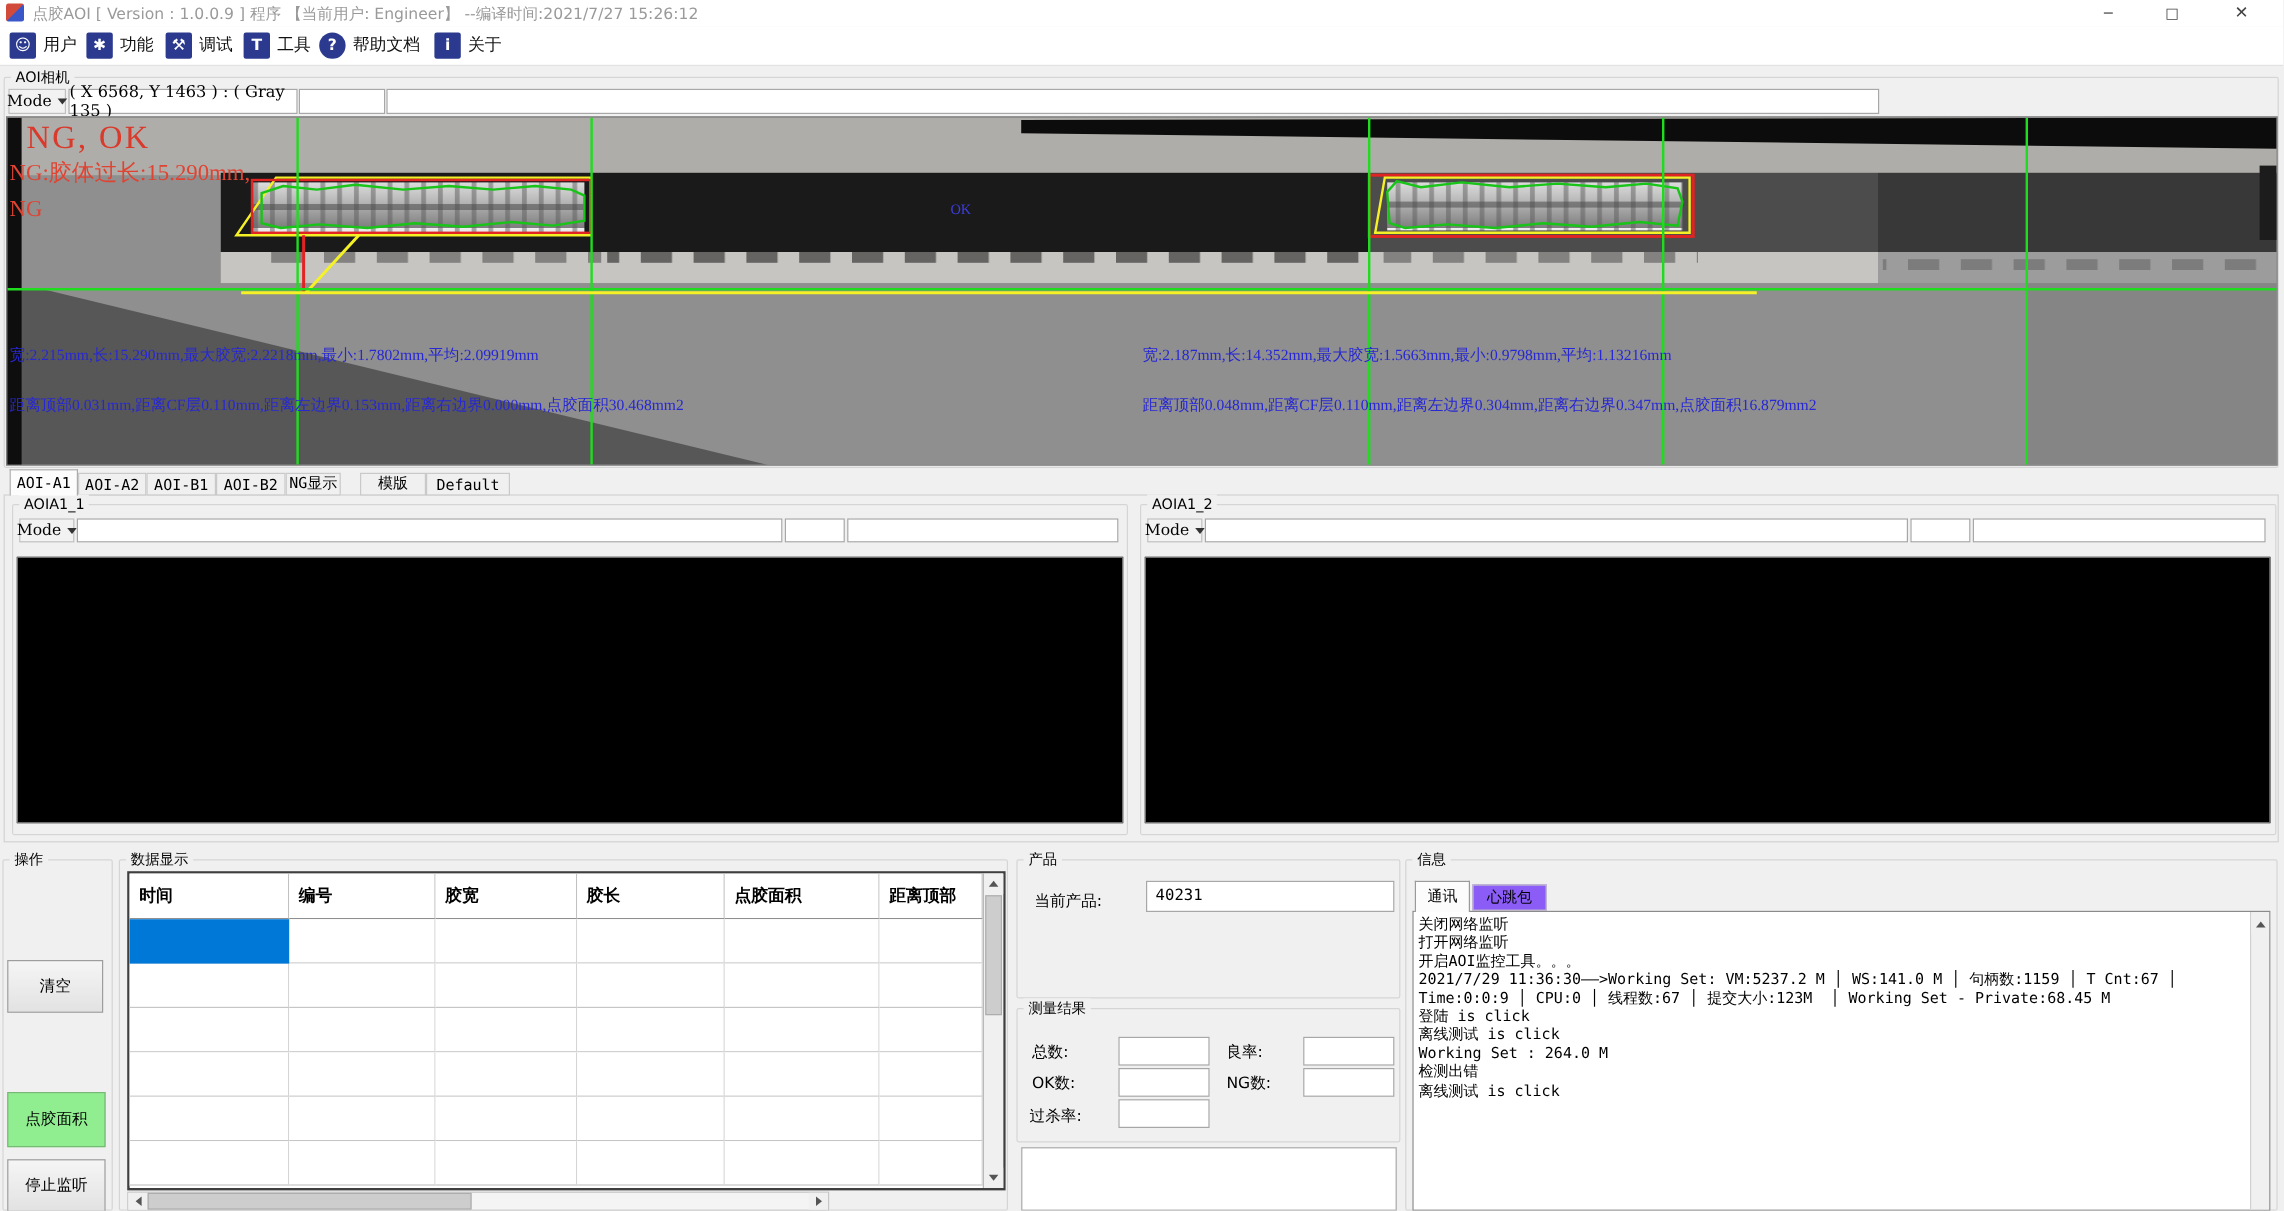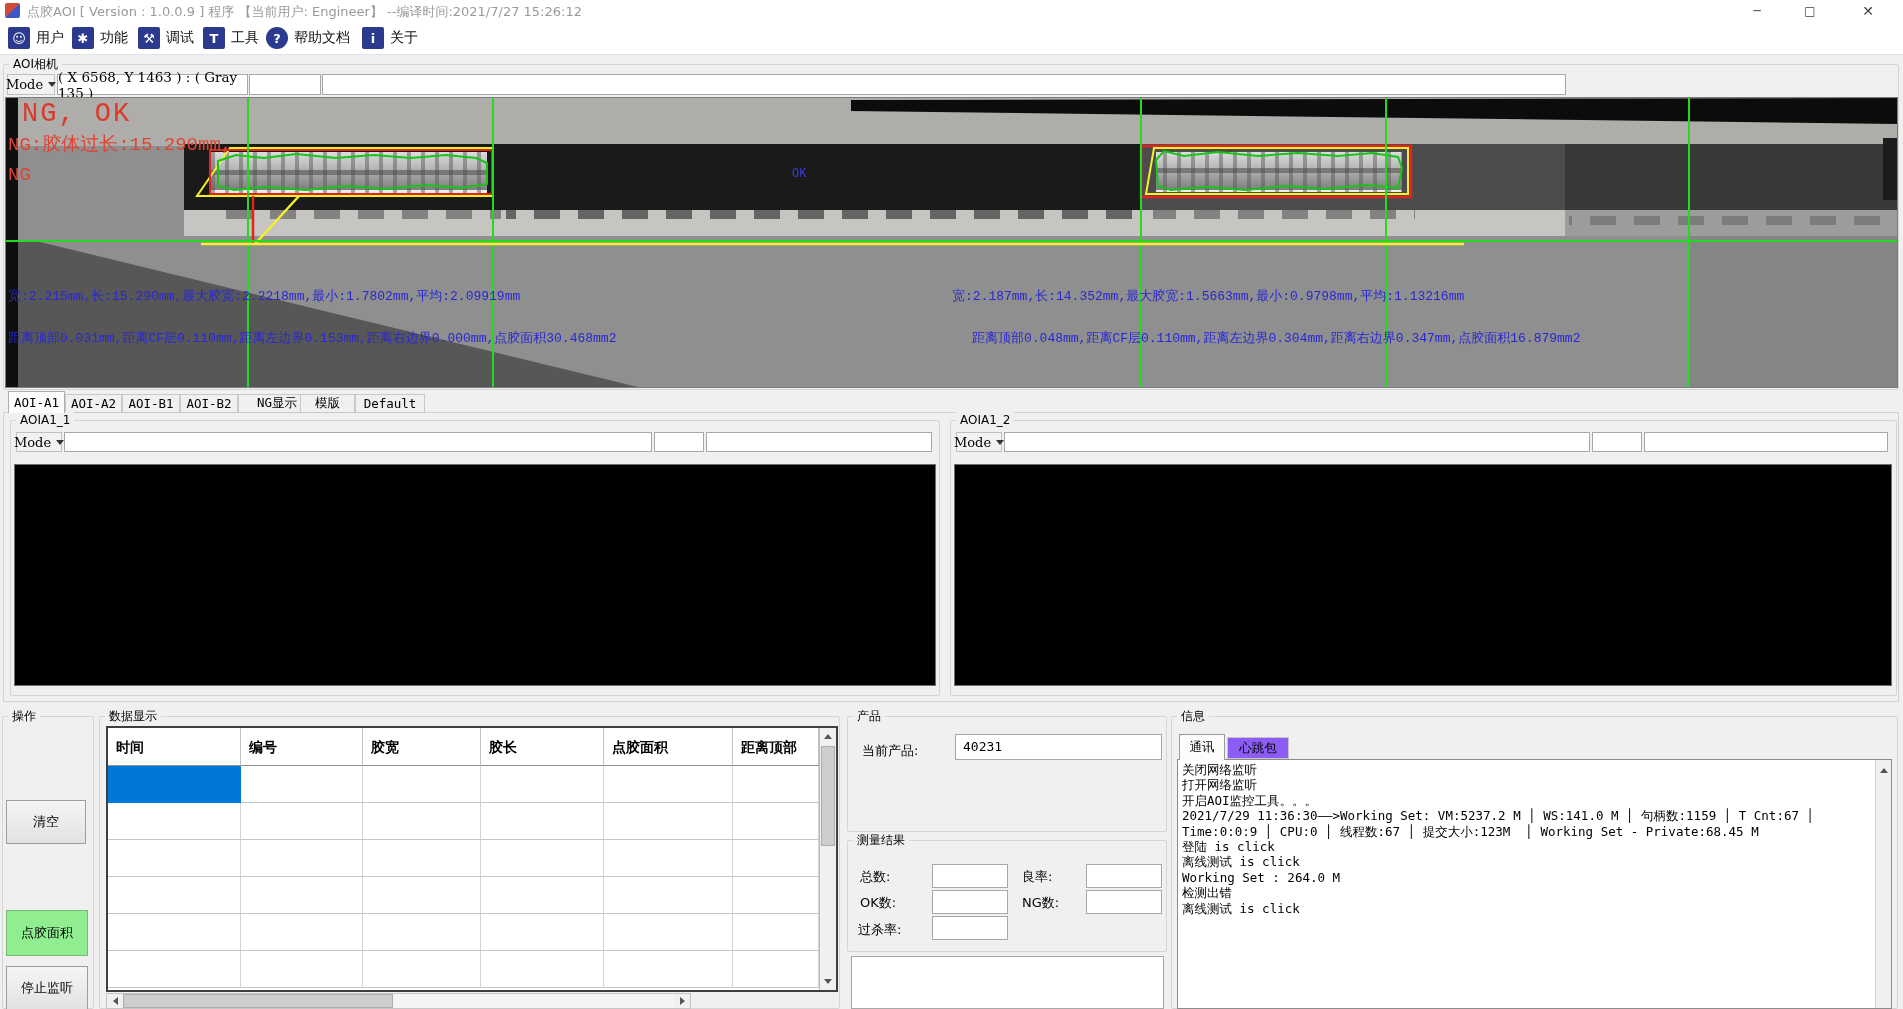--- a/index.html
+++ b/index.html
@@ -29,21 +29,21 @@
              font-family:"DejaVu Serif",serif;font-size:13px;background:#f2f2f2;border:1px solid #c0c0c0;}
   .coord-field {display:flex;align-items:center;justify-content:center;
                 font-family:"DejaVu Serif",serif;font-size:13.5px;}
   .tri-d {width:0;height:0;border-left:4px solid transparent;border-right:4px solid transparent;border-top:5px solid #333;}
   .tri-u {width:0;height:0;border-left:4px solid transparent;border-right:4px solid transparent;border-bottom:5px solid #555;}
   .tri-l {width:0;height:0;border-top:4px solid transparent;border-bottom:4px solid transparent;border-right:5px solid #555;}
   .tri-r {width:0;height:0;border-top:4px solid transparent;border-bottom:4px solid transparent;border-left:5px solid #555;}
 
   
   .cam-image {position:absolute;left:5px;top:97px;width:1893px;height:291px;background:#9a9a9a;overflow:hidden;border:1px solid #7c7c7c;}
-  .ov {position:absolute;font-family:Liberation Mono, monospace;white-space:nowrap;}
+  .ov {position:absolute;font-family:Liberation Serif, serif;white-space:nowrap;}
   .ov-result {left:16px;top:1px;font-size:27px;letter-spacing:2px;color:#d93a2c;}
   .ov-reason {left:2px;top:33px;font-size:19px;color:#df4433;}
   .ov-ng {left:2px;top:66px;font-size:19px;color:#df4433;}
   .ov-ok {left:786px;top:69px;font-size:12px;color:#3d3de0;}
   .ov-stats {font-size:13px;color:#2727d4;}
 
   
   .vtab {position:absolute;top:394px;height:19px;background:#f0f0f0;border:1px solid #c9c9c9;
          display:flex;align-items:center;justify-content:center;
          font-family:"DejaVu Sans Mono",monospace;font-size:12.5px;}
@@ -193,29 +193,29 @@
     <line x1="0" y1="143" x2="1893" y2="143" stroke="#1fdc1f" stroke-width="2"></line>
     <line x1="195" y1="146" x2="1458" y2="146" stroke="#f5f127" stroke-width="2.5"></line>
   </svg>
   <div class="ov ov-result">NG, OK</div>
   <div class="ov ov-reason">NG:胶体过长:15.290mm,</div>
   <div class="ov ov-ng">NG</div>
   <div class="ov ov-ok">OK</div>
   <div class="ov ov-stats" style="left:2px;top:189px;text-align:center;">宽:2.215mm,长:15.290mm,最大胶宽:2.2218mm,最小:1.7802mm,平均:2.09919mm</div>
   <div class="ov ov-stats" style="left:2px;top:231px;">距离顶部0.031mm,距离CF层0.110mm,距离左边界0.153mm,距离右边界0.000mm,点胶面积30.468mm2</div>
   <div class="ov ov-stats" style="left:946px;top:189px;">宽:2.187mm,长:14.352mm,最大胶宽:1.5663mm,最小:0.9798mm,平均:1.13216mm</div>
-  <div class="ov ov-stats" style="left:946px;top:231px;margin-left:20px;">距离顶部0.048mm,距离CF层0.110mm,距离左边界0.304mm,距离右边界0.347mm,点胶面积16.879mm2</div>
+  <div class="ov ov-stats" style="left:946px;top:231px;">距离顶部0.048mm,距离CF层0.110mm,距离左边界0.304mm,距离右边界0.347mm,点胶面积16.879mm2</div>
 </div>
 
 <div class="tabpage"></div>
 <div class="vtab vtab-active" style="left:8px;width:57px;">AOI-A1</div>
 <div class="vtab" style="left:65px;width:57px;">AOI-A2</div>
 <div class="vtab" style="left:122px;width:58px;">AOI-B1</div>
 <div class="vtab" style="left:180px;width:58px;">AOI-B2</div>
-<div class="vtab" style="left:238px;width:78px;">NG显示</div>
+<div class="vtab" style="left:238px;width:46px;">NG显示</div>
 <div class="vtab" style="left:300px;width:55px;">模版</div>
 <div class="vtab" style="left:355px;width:70px;text-align:right;">Default</div>
 
 <div class="groupbox" style="left:10px;top:420px;width:930px;height:276px;">
   <span class="gb-label">AOIA1_1</span>
 </div>
 <div class="mode-btn" style="left:16px;top:432px;width:46px;height:20px;">
   <span>Mode</span>
   <span class="tri-d"></span>
 </div>

